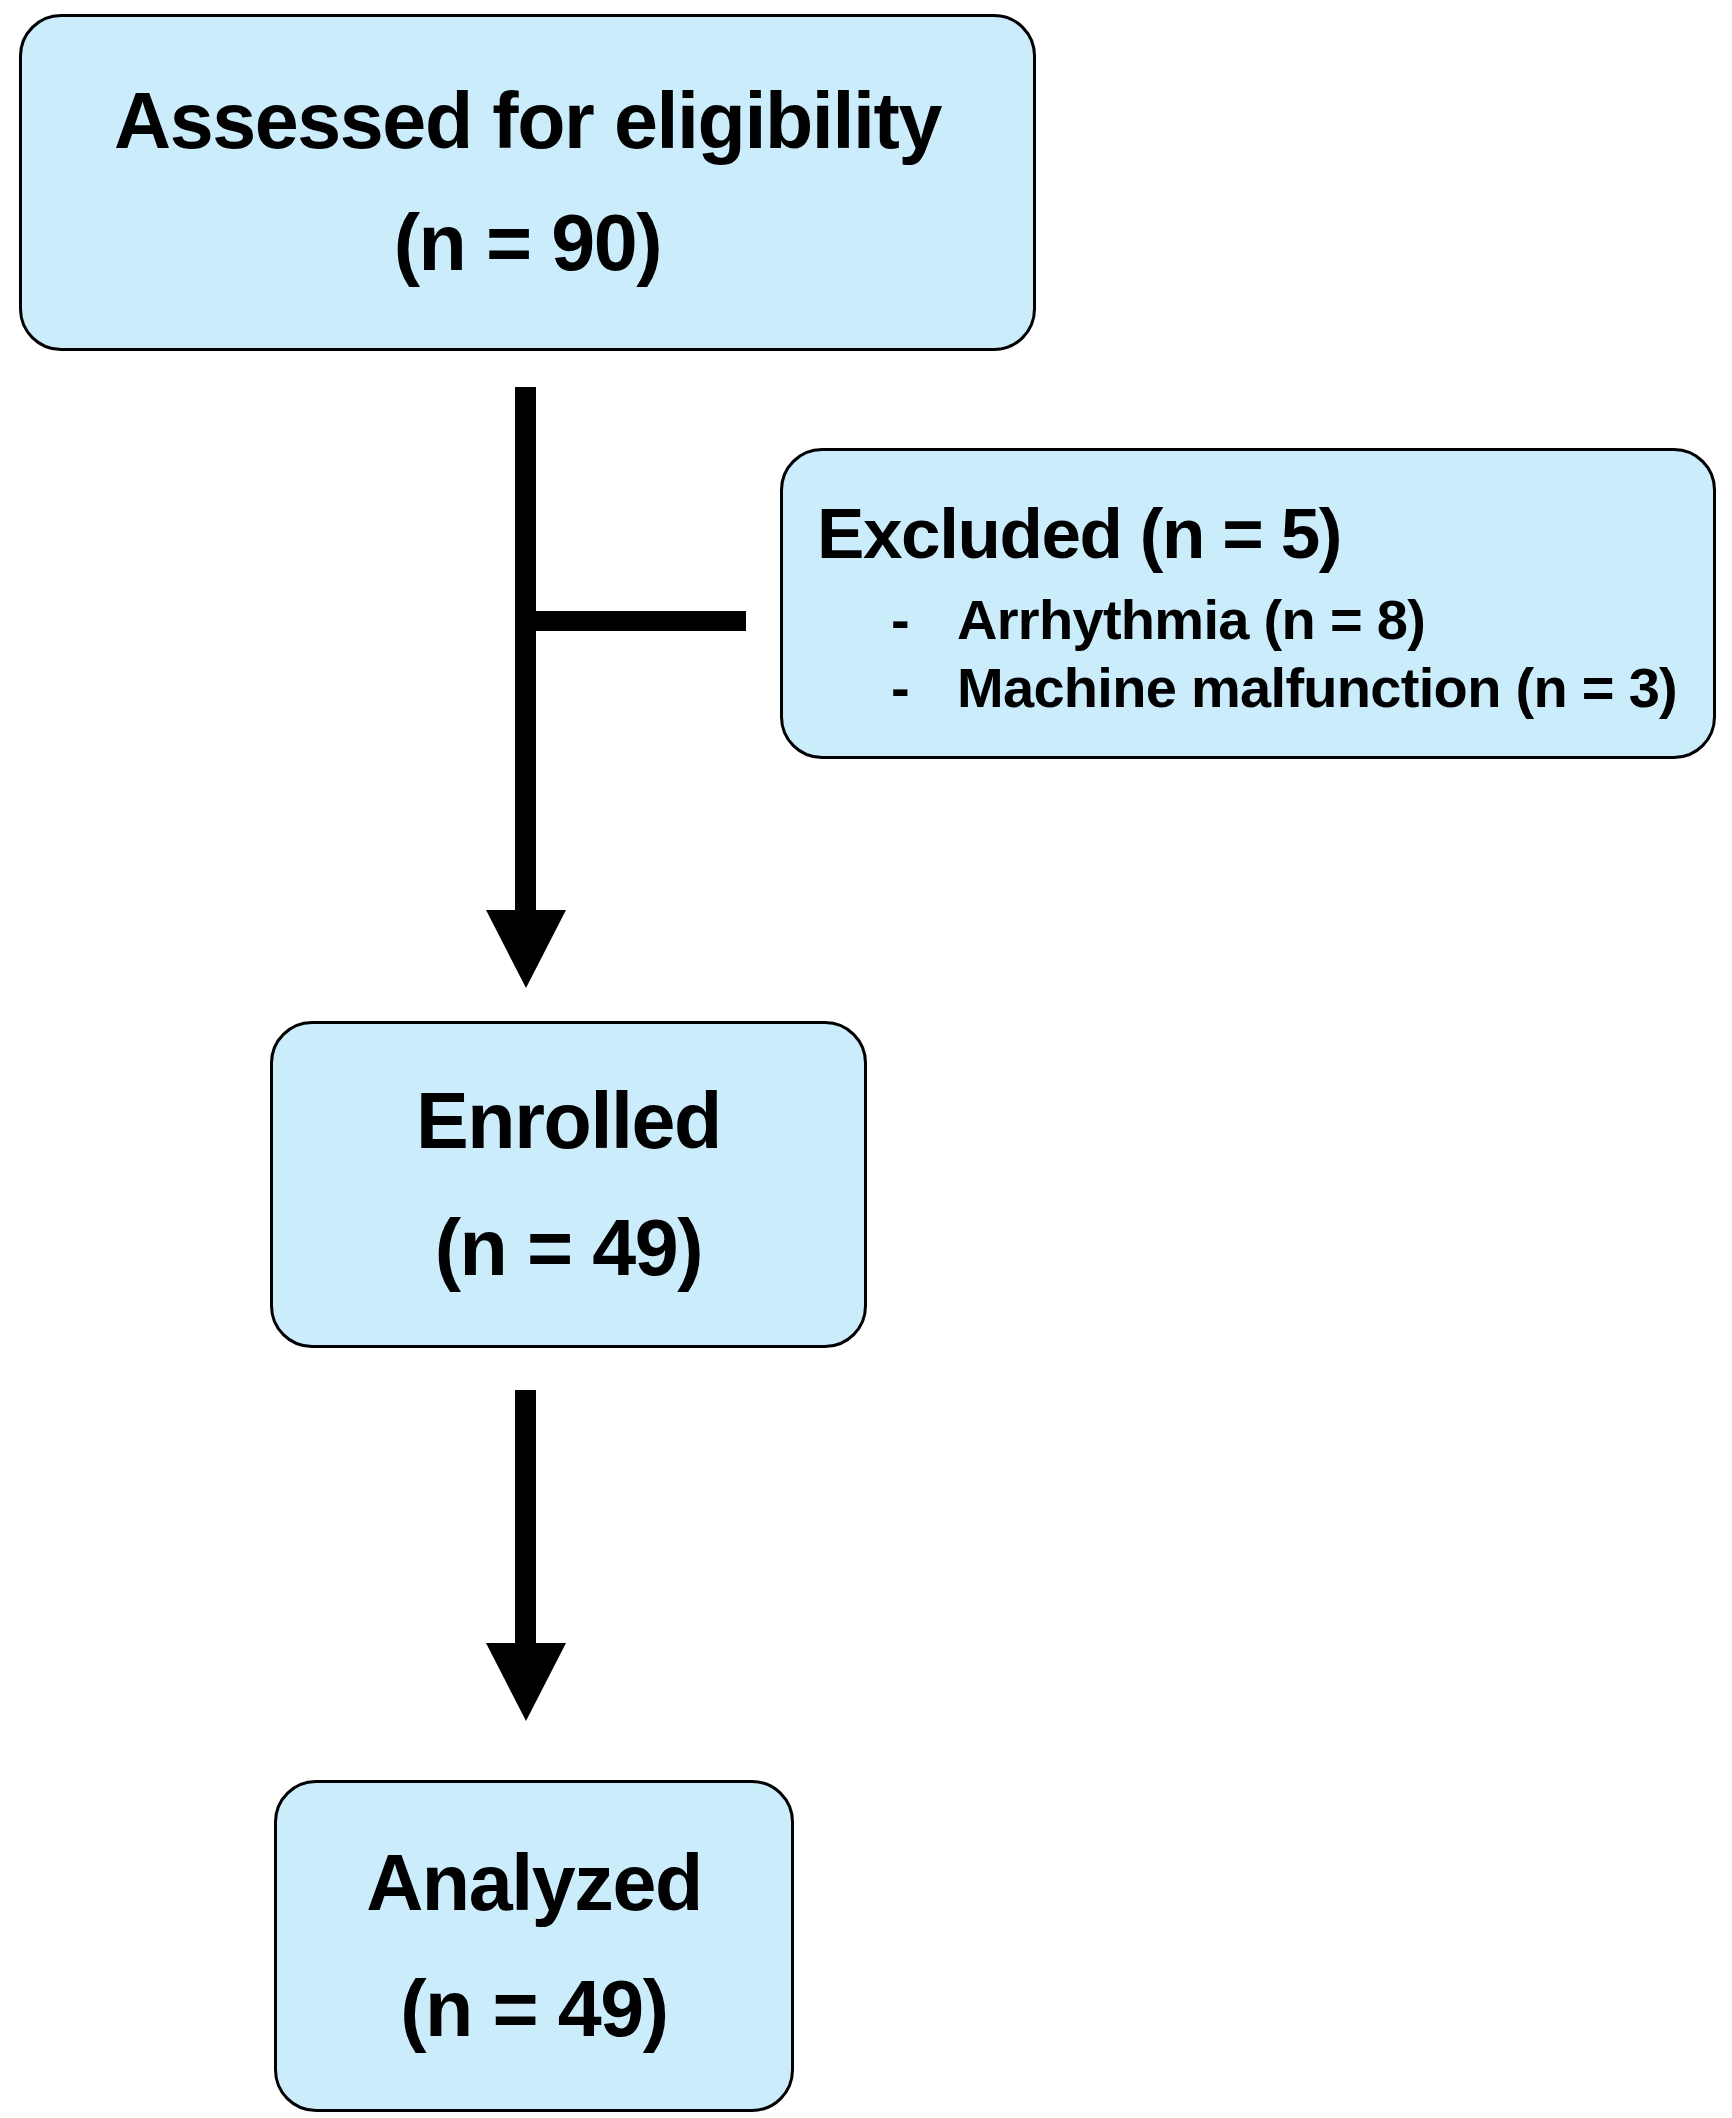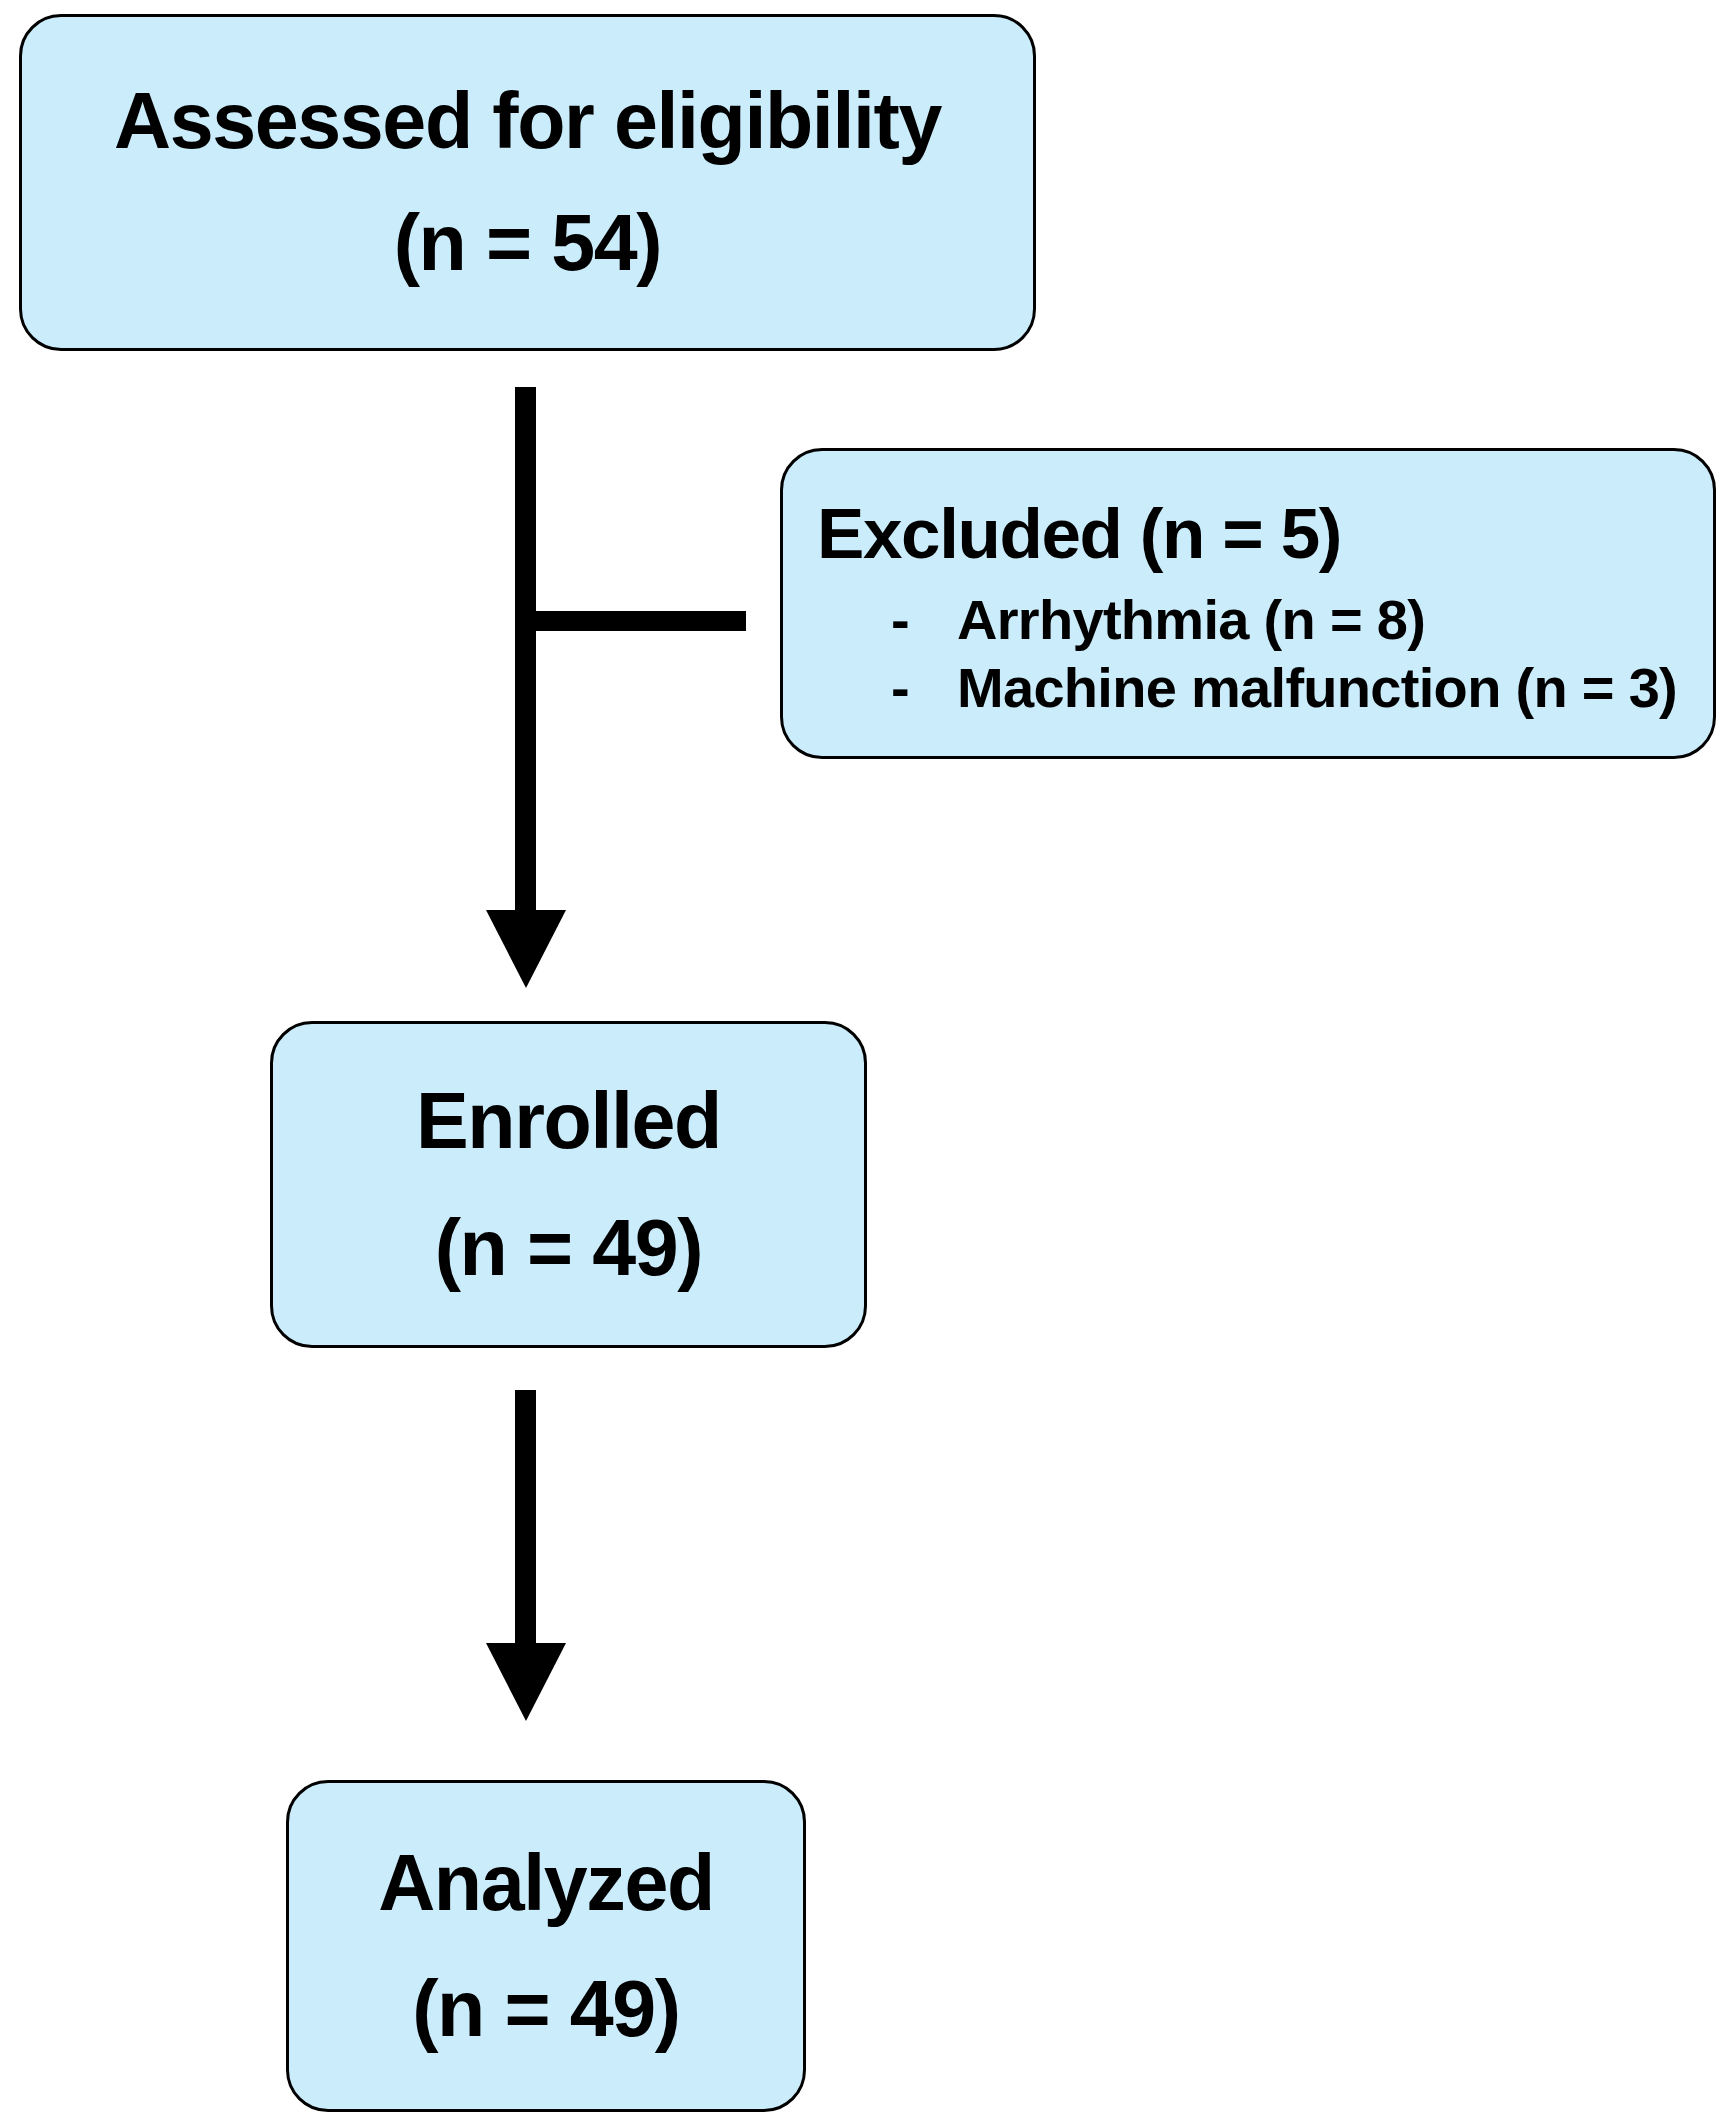--- a/index.html
+++ b/index.html
@@ -61,21 +61,21 @@
   .bullet-dash{
     width:66px;
     flex:0 0 auto;
   }
   .box-enrolled{
     left:270px; top:1021px; width:597px; height:327px;
     font-size:79px; line-height:1.6; letter-spacing:-1.4px;
   }
   .box-analyzed{
     left:274px; top:1780px; width:520px; height:332px;
-    font-size:79px; line-height:1.6; letter-spacing:-1.4px;margin-left:12px;
+    font-size:79px; line-height:1.6; letter-spacing:-1.4px;
   }
   .vline{
     position:absolute;
     width:20.5px;
     background:var(--arrow);
   }
   .vline-1{ left:515px; top:387px; height:524px; }
   .vline-2{ left:515px; top:1390px; height:255px; }
   .hline{
     position:absolute;
@@ -93,21 +93,21 @@
   .arrowhead-1{ left:486px; top:910px; }
   .arrowhead-2{ left:486px; top:1643px; }
 </style>
 </head>
 <body>
 
 <div class="canvas">
 
   <div class="box box-assessed box-center">
     <div>Assessed for eligibility</div>
-    <div>(n = 54)</div>
+    <div>(n = 90)</div>
   </div>
 
   <div class="vline vline-1"></div>
   <div class="arrowhead arrowhead-1"></div>
 
   <div class="hline"></div>
 
   <div class="box box-excluded">
     <div class="excluded-title">Excluded (n = 5)</div>
     <div class="excluded-bullets">

